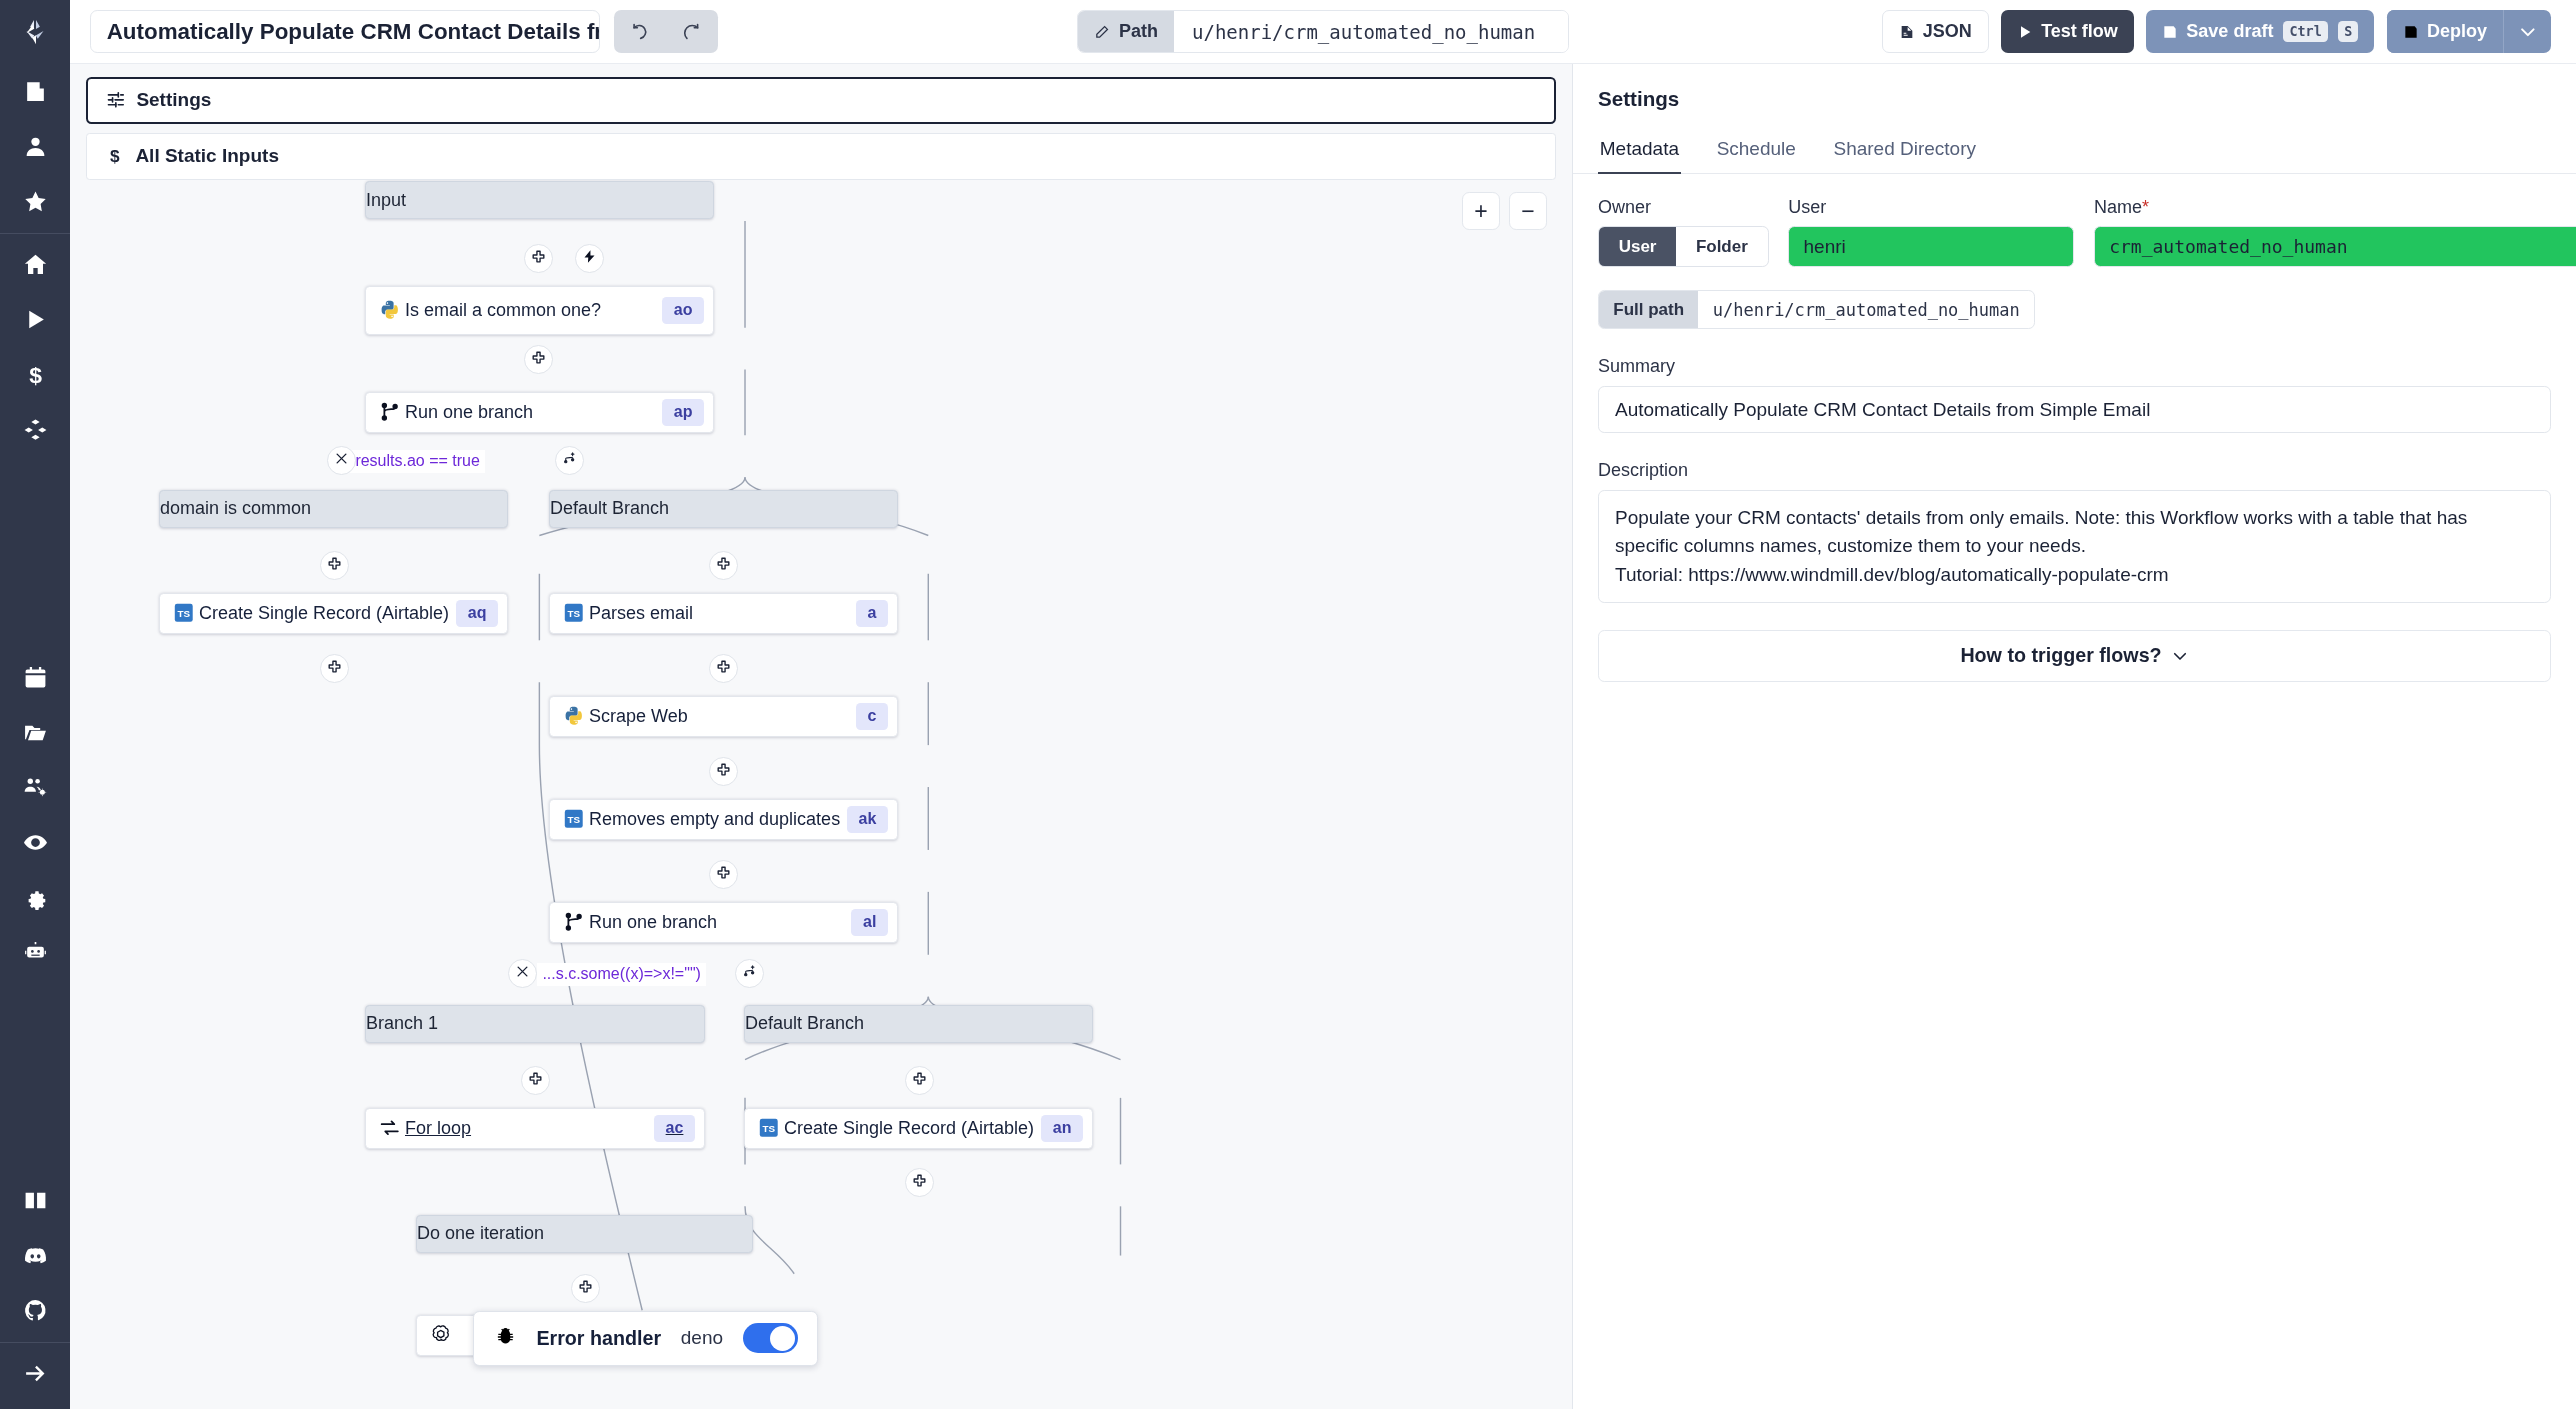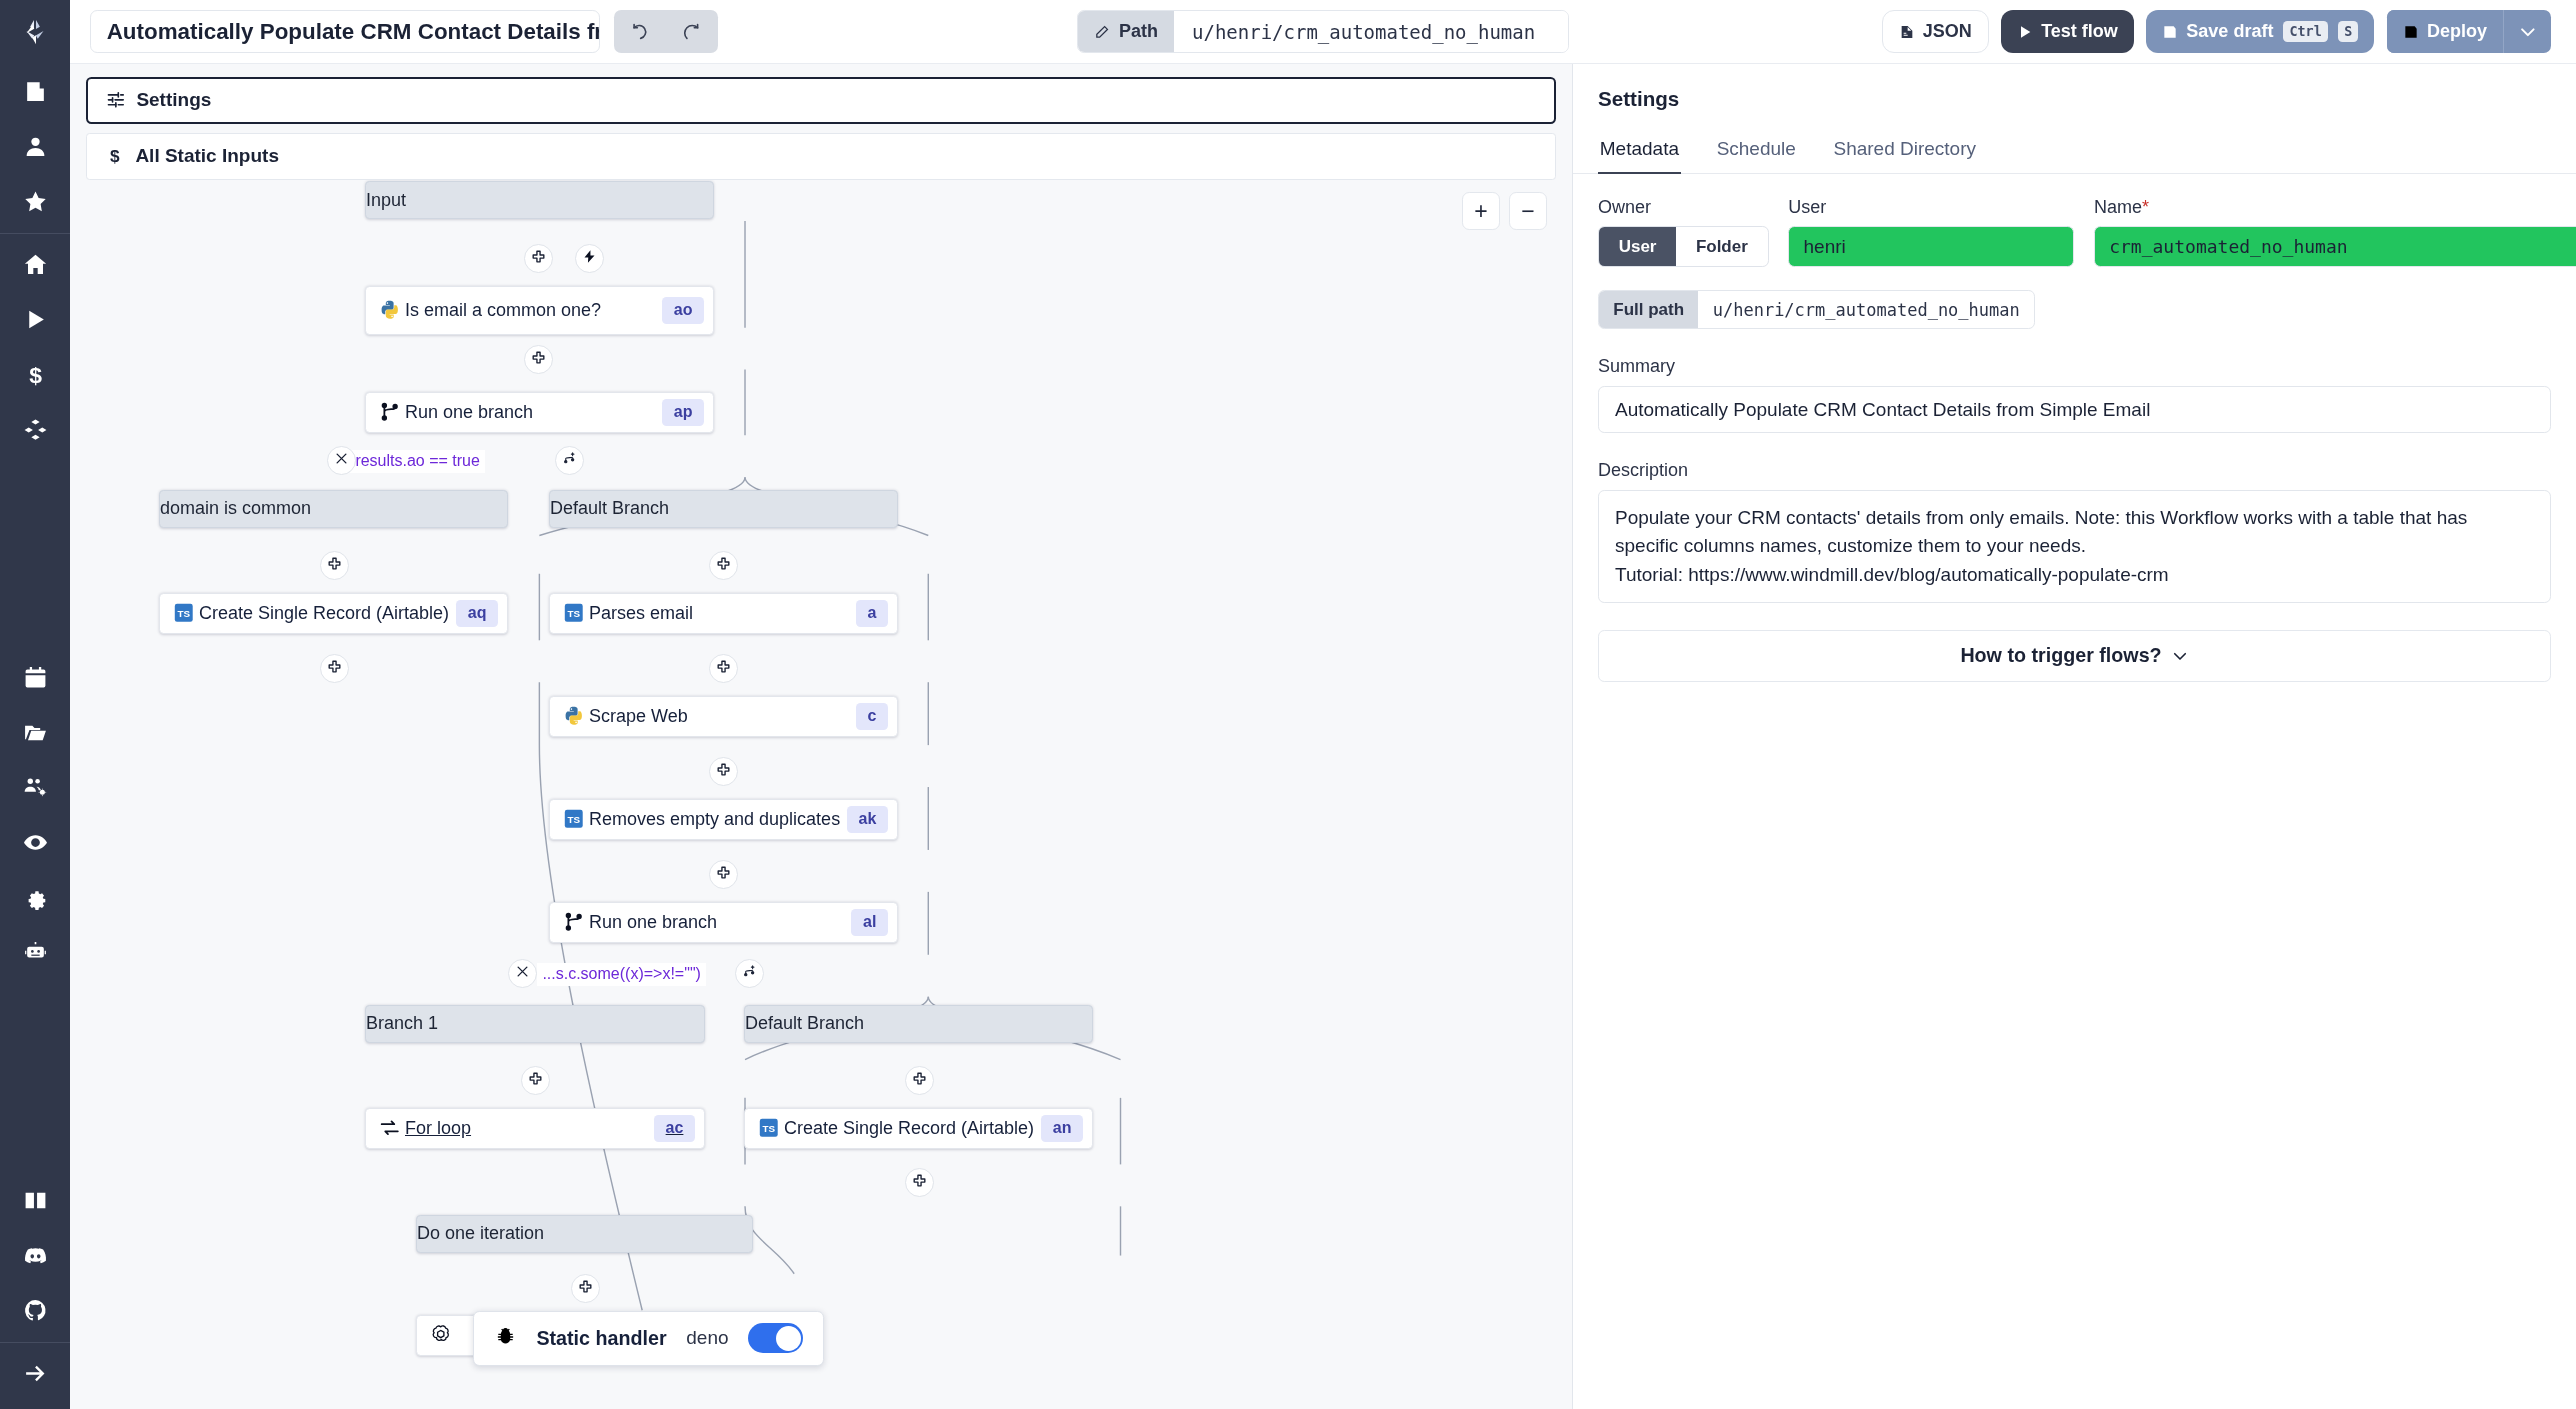--- a/index.html
+++ b/index.html
@@ -65,21 +65,21 @@
   }
   .path-label svg { width: 17px; height: 17px; stroke: #2c3347; fill:none; stroke-width:1.8; }
   .path-value {
     display:flex; align-items:center; padding: 0 18px;
     font-family: "DejaVu Sans Mono", monospace; font-size: 19px; color: #2c3347;
     background:#fff; min-width: 394px;
   }
 
   .top-actions { margin-left: auto; display: flex; align-items: center; gap: 12.5px; }
   .btn {
-    height: 43px; border-radius: 12px; display: flex; align-items: center;
+    height: 43px; border-radius: 7px; display: flex; align-items: center;
     gap: 8px; padding: 0 16px; font-size: 18px; font-weight: 700; cursor: pointer;
     white-space: nowrap;
   }
   .btn svg { width: 16px; height: 16px; }
   .btn-json { background: #fff; border: 0.9px solid #e3e7ed; color: #2c3347; }
   .btn-json svg { fill: #2c3347; }
   .btn-test { background: #3b4254; color: #fff; }
   .btn-test svg { fill: #fff; }
   .btn-save { background: #7d93b8; color: #fff; }
   .btn-save svg { fill: #fff; }
@@ -693,21 +693,21 @@
               <div class="edge-lbl" style="left: 280px; top: 270px;">results.ao == true</div>
               <div class="edge-lbl" style="left: 467px; top: 783px;">...s.c.some((x)=&gt;x!="")</div>
             </div>
 
           <div class="err-pop" id="error-handler" style="left: 403px; top: 1131px;">
             <span class="eh-ico">
               <svg viewBox="0 0 24 24">
                   <path d="M12 3.2a3 3 0 00-2.6 1.5l-.9-.9-1 1 1.1 1.1A5.4 5.4 0 007.2 9H4.5v1.5h2.6v1.3H4v1.5h3.1v1.3H4.5V16h2.8a5 5 0 009.4 0h2.8v-1.4h-2.6v-1.3H20v-1.5h-3.1v-1.3h2.6V9h-2.7a5.4 5.4 0 00-1.4-3.1L16.5 4.8l-1-1-.9.9A3 3 0 0012 3.2z"></path>
                 </svg>
             </span>
-            <span class="eh-title">Static handler</span>
+            <span class="eh-title">Error handler</span>
             <span class="eh-lang">deno</span>
             <span class="toggle"></span>
           </div>
         </div>
       </div>
 
       <div class="settings">
         <div class="st-title">Settings</div>
         <div class="st-tabs">
           <div class="st-tab active">Metadata</div>

